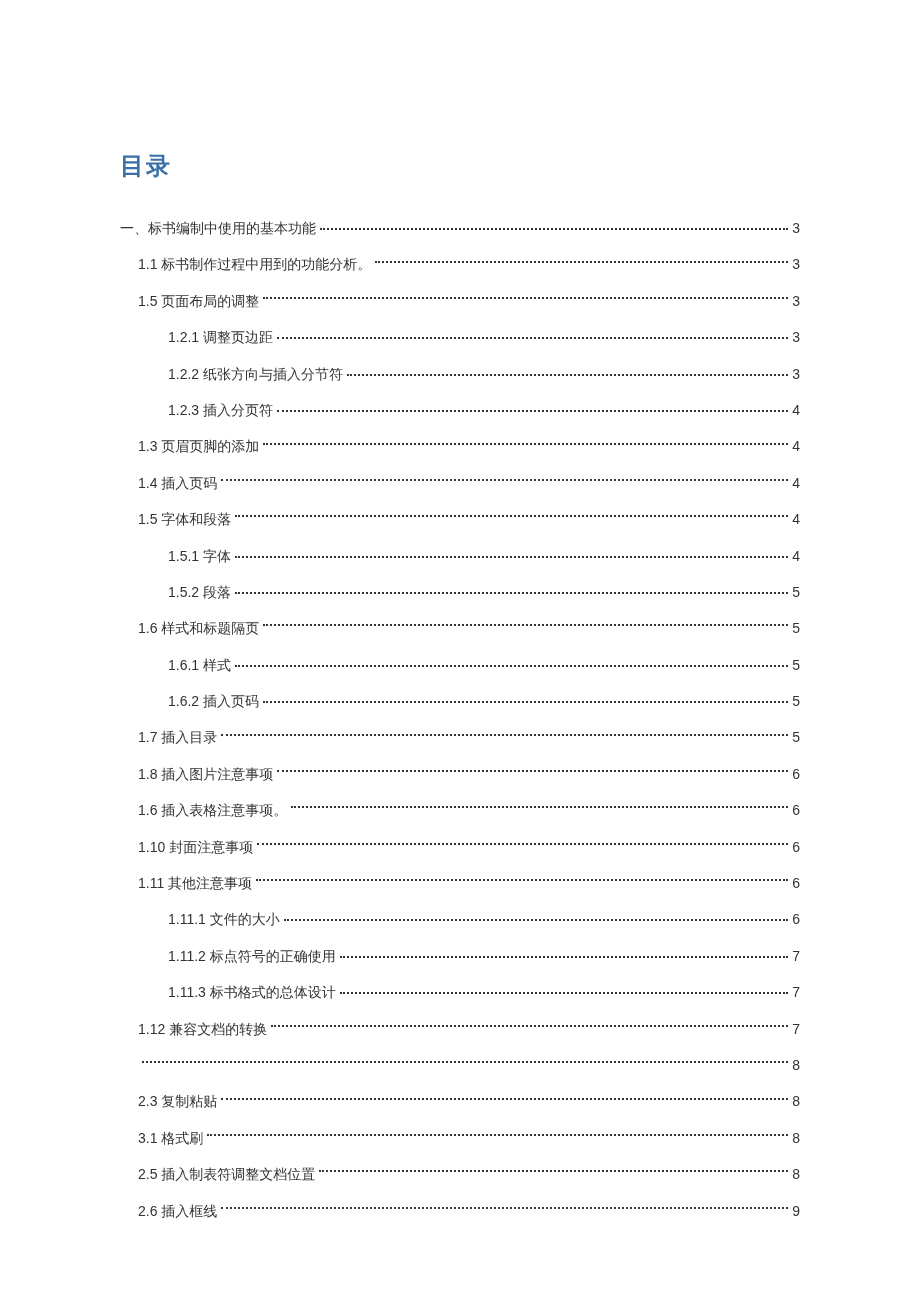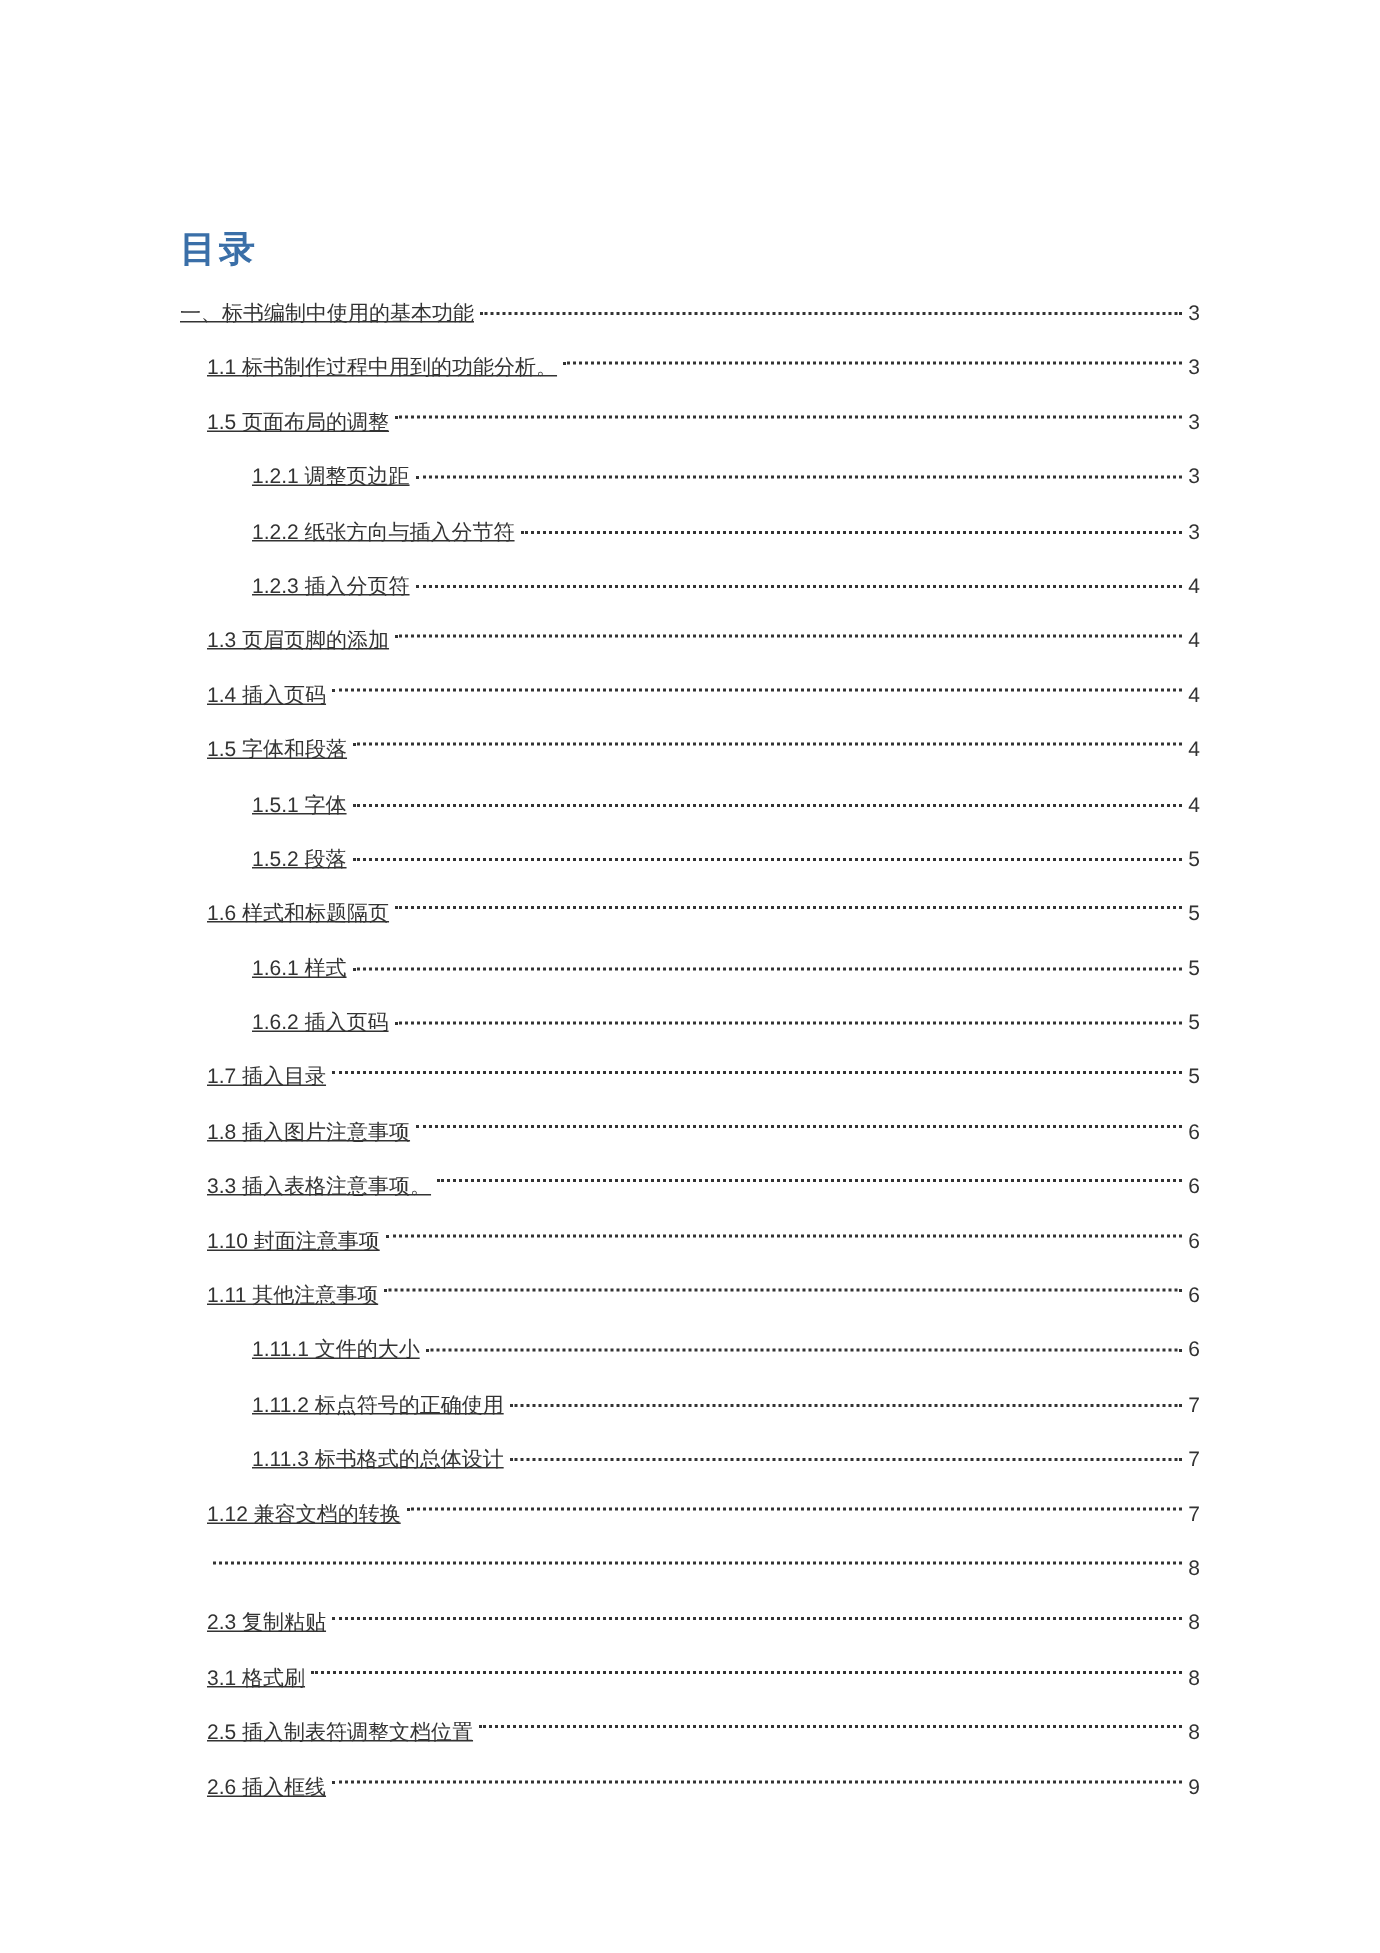--- a/index.html
+++ b/index.html
@@ -11,21 +11,21 @@
       font-family: "Microsoft YaHei", "SimSun", sans-serif;
       background: #ffffff;
       width: 920px;
       height: 1302px;
       padding: 150px 120px 100px 120px;
     }
     .title {
       font-size: 24px;
       color: #3a6fa8;
       font-weight: bold;
-      margin-bottom: 8px;
+      margin-bottom: 28px;
       letter-spacing: 2px;
     }
     .toc-entry {
       display: flex;
       align-items: baseline;
       font-size: 14px;
       color: #333;
       line-height: 2.6;
       white-space: nowrap;
     }
@@ -34,21 +34,20 @@
     }
     .toc-entry.level-1 {
       margin-left: 18px;
       align-items: center;
     }
     .toc-entry.level-2 {
       margin-left: 48px;
     }
     .toc-label {
       flex-shrink: 0;
-      text-decoration: underline;
     }
     .toc-dots {
       flex: 1;
       border-bottom: 2px dotted #333;
       margin: 0 4px;
       position: relative;
       bottom: 3px;
       min-width: 20px;
     }
     .toc-page {
@@ -138,21 +137,21 @@
       <span class="toc-label">1.7 插入目录</span>
       <span class="toc-dots"></span>
       <span class="toc-page">5</span>
     </div>
     <div class="toc-entry level-1">
       <span class="toc-label">1.8 插入图片注意事项</span>
       <span class="toc-dots"></span>
       <span class="toc-page">6</span>
     </div>
     <div class="toc-entry level-1">
-      <span class="toc-label">3.3 插入表格注意事项。</span>
+      <span class="toc-label">1.6 插入表格注意事项。</span>
       <span class="toc-dots"></span>
       <span class="toc-page">6</span>
     </div>
     <div class="toc-entry level-1">
       <span class="toc-label">1.10 封面注意事项</span>
       <span class="toc-dots"></span>
       <span class="toc-page">6</span>
     </div>
     <div class="toc-entry level-1">
       <span class="toc-label">1.11 其他注意事项</span>

